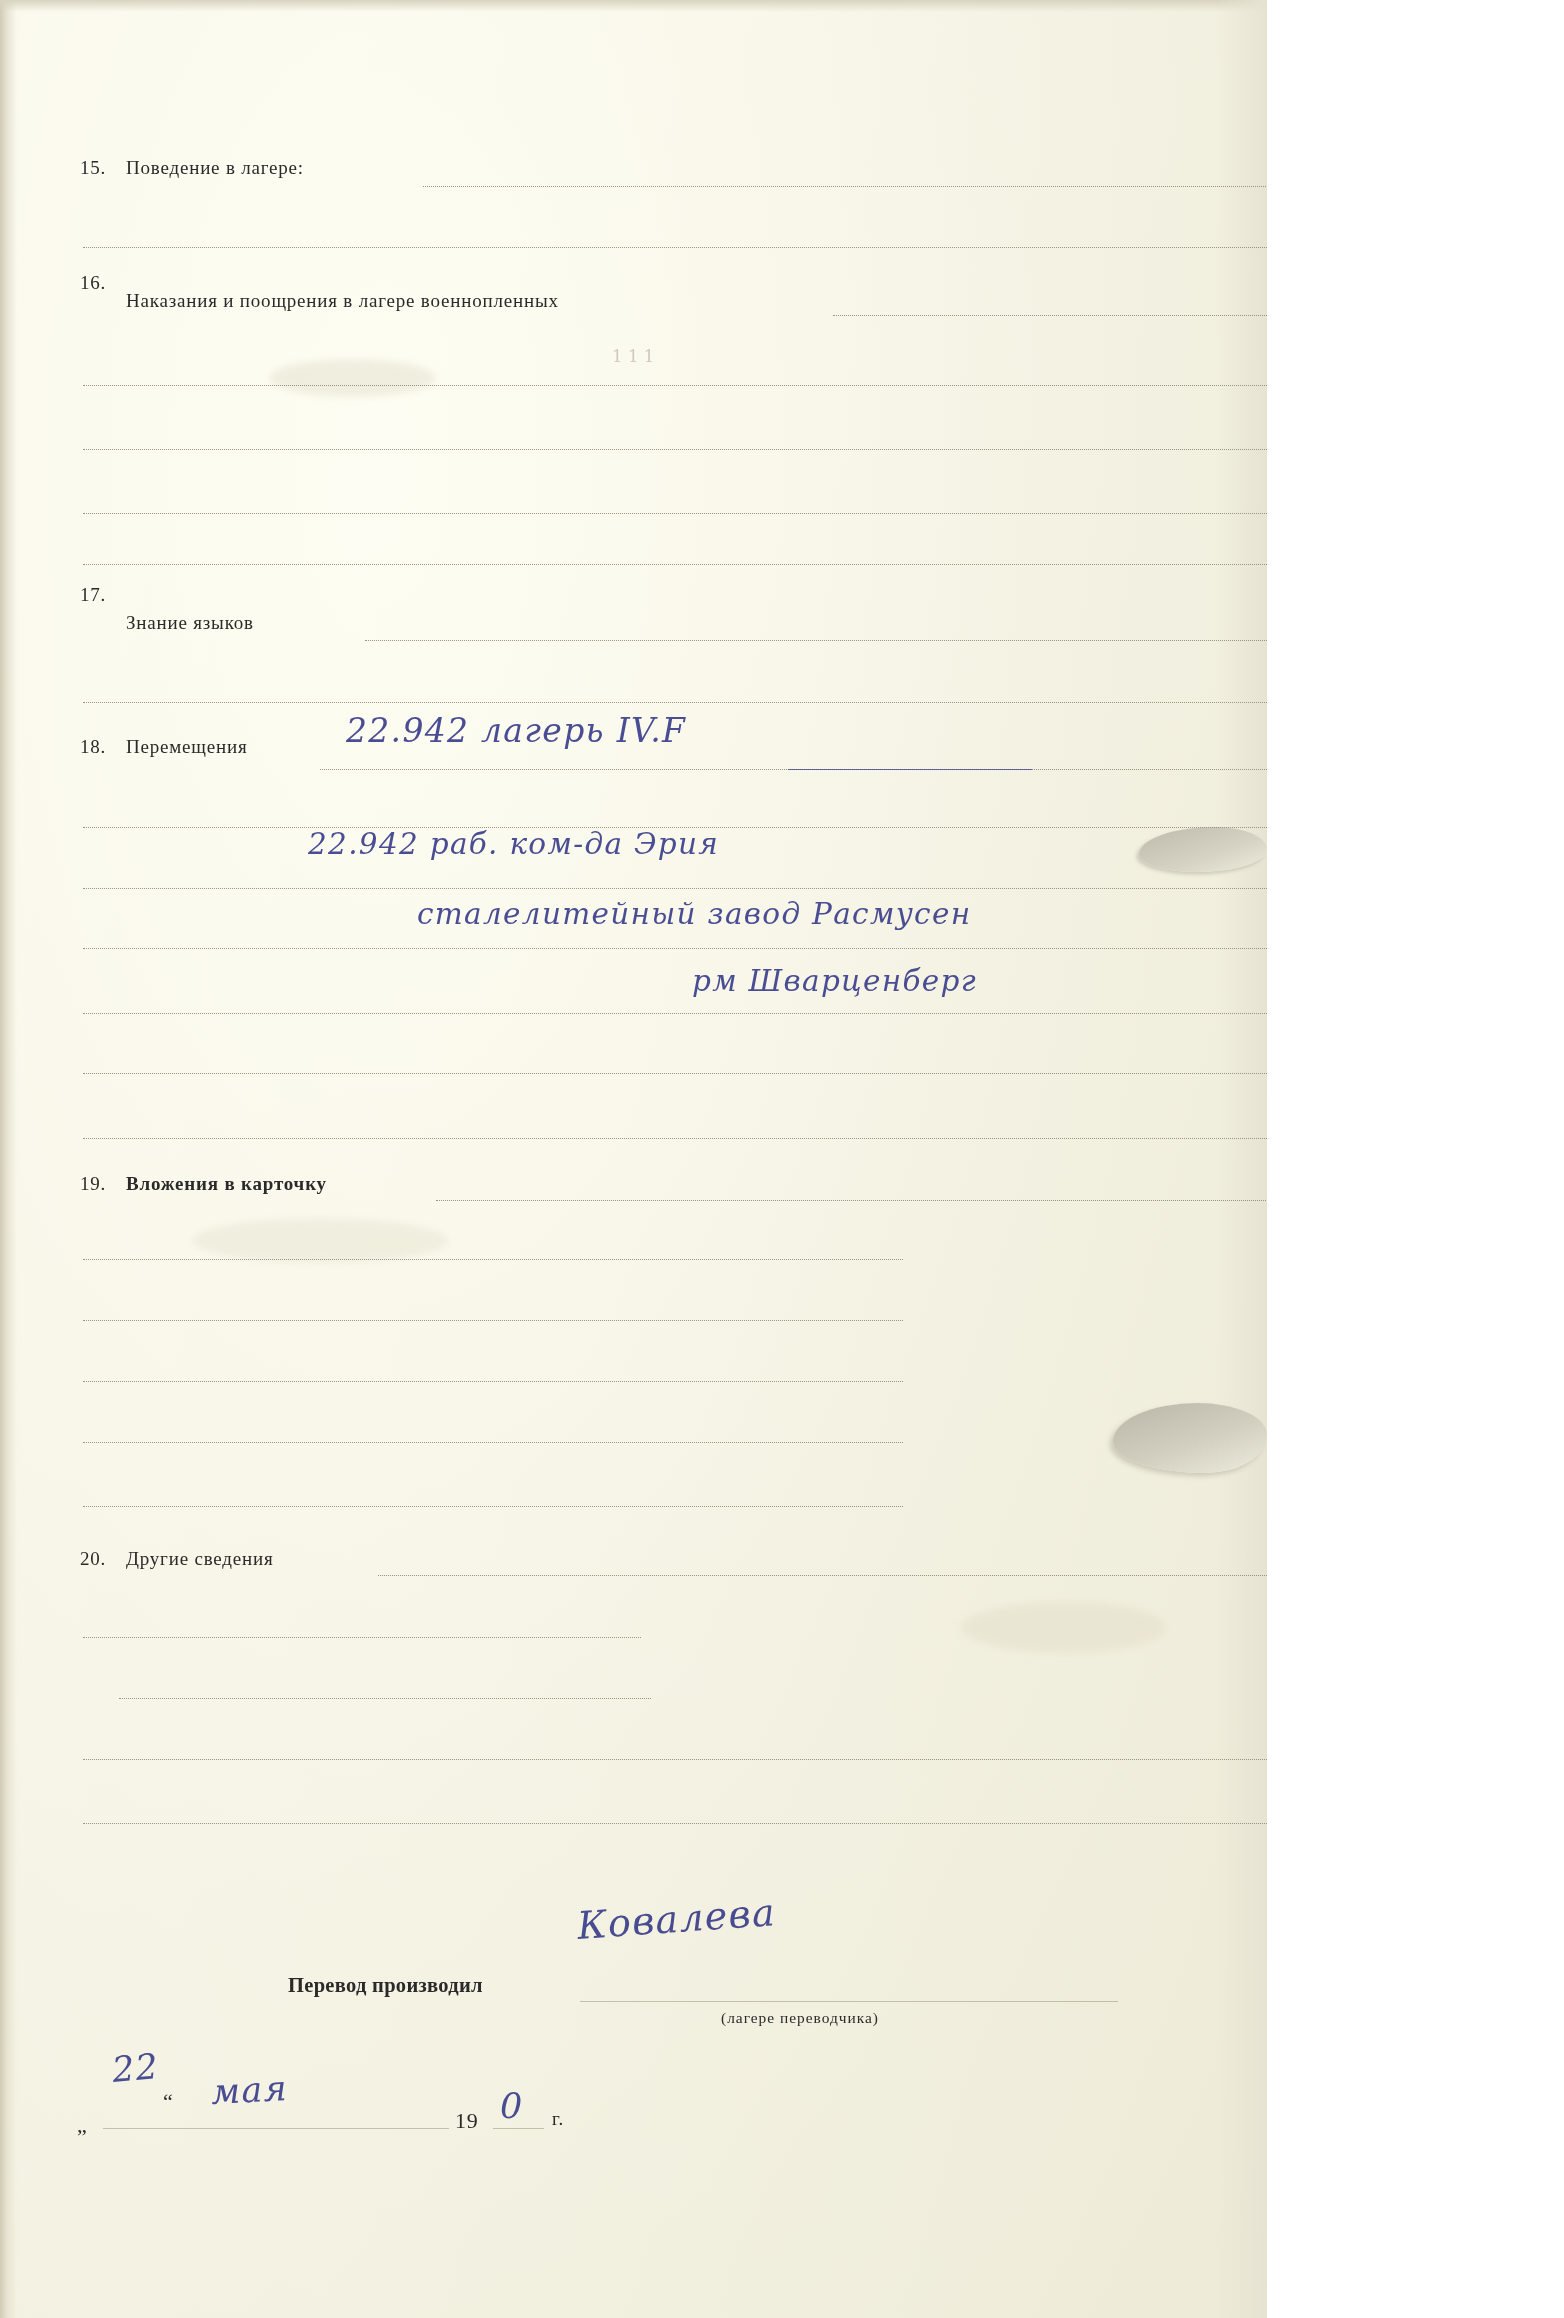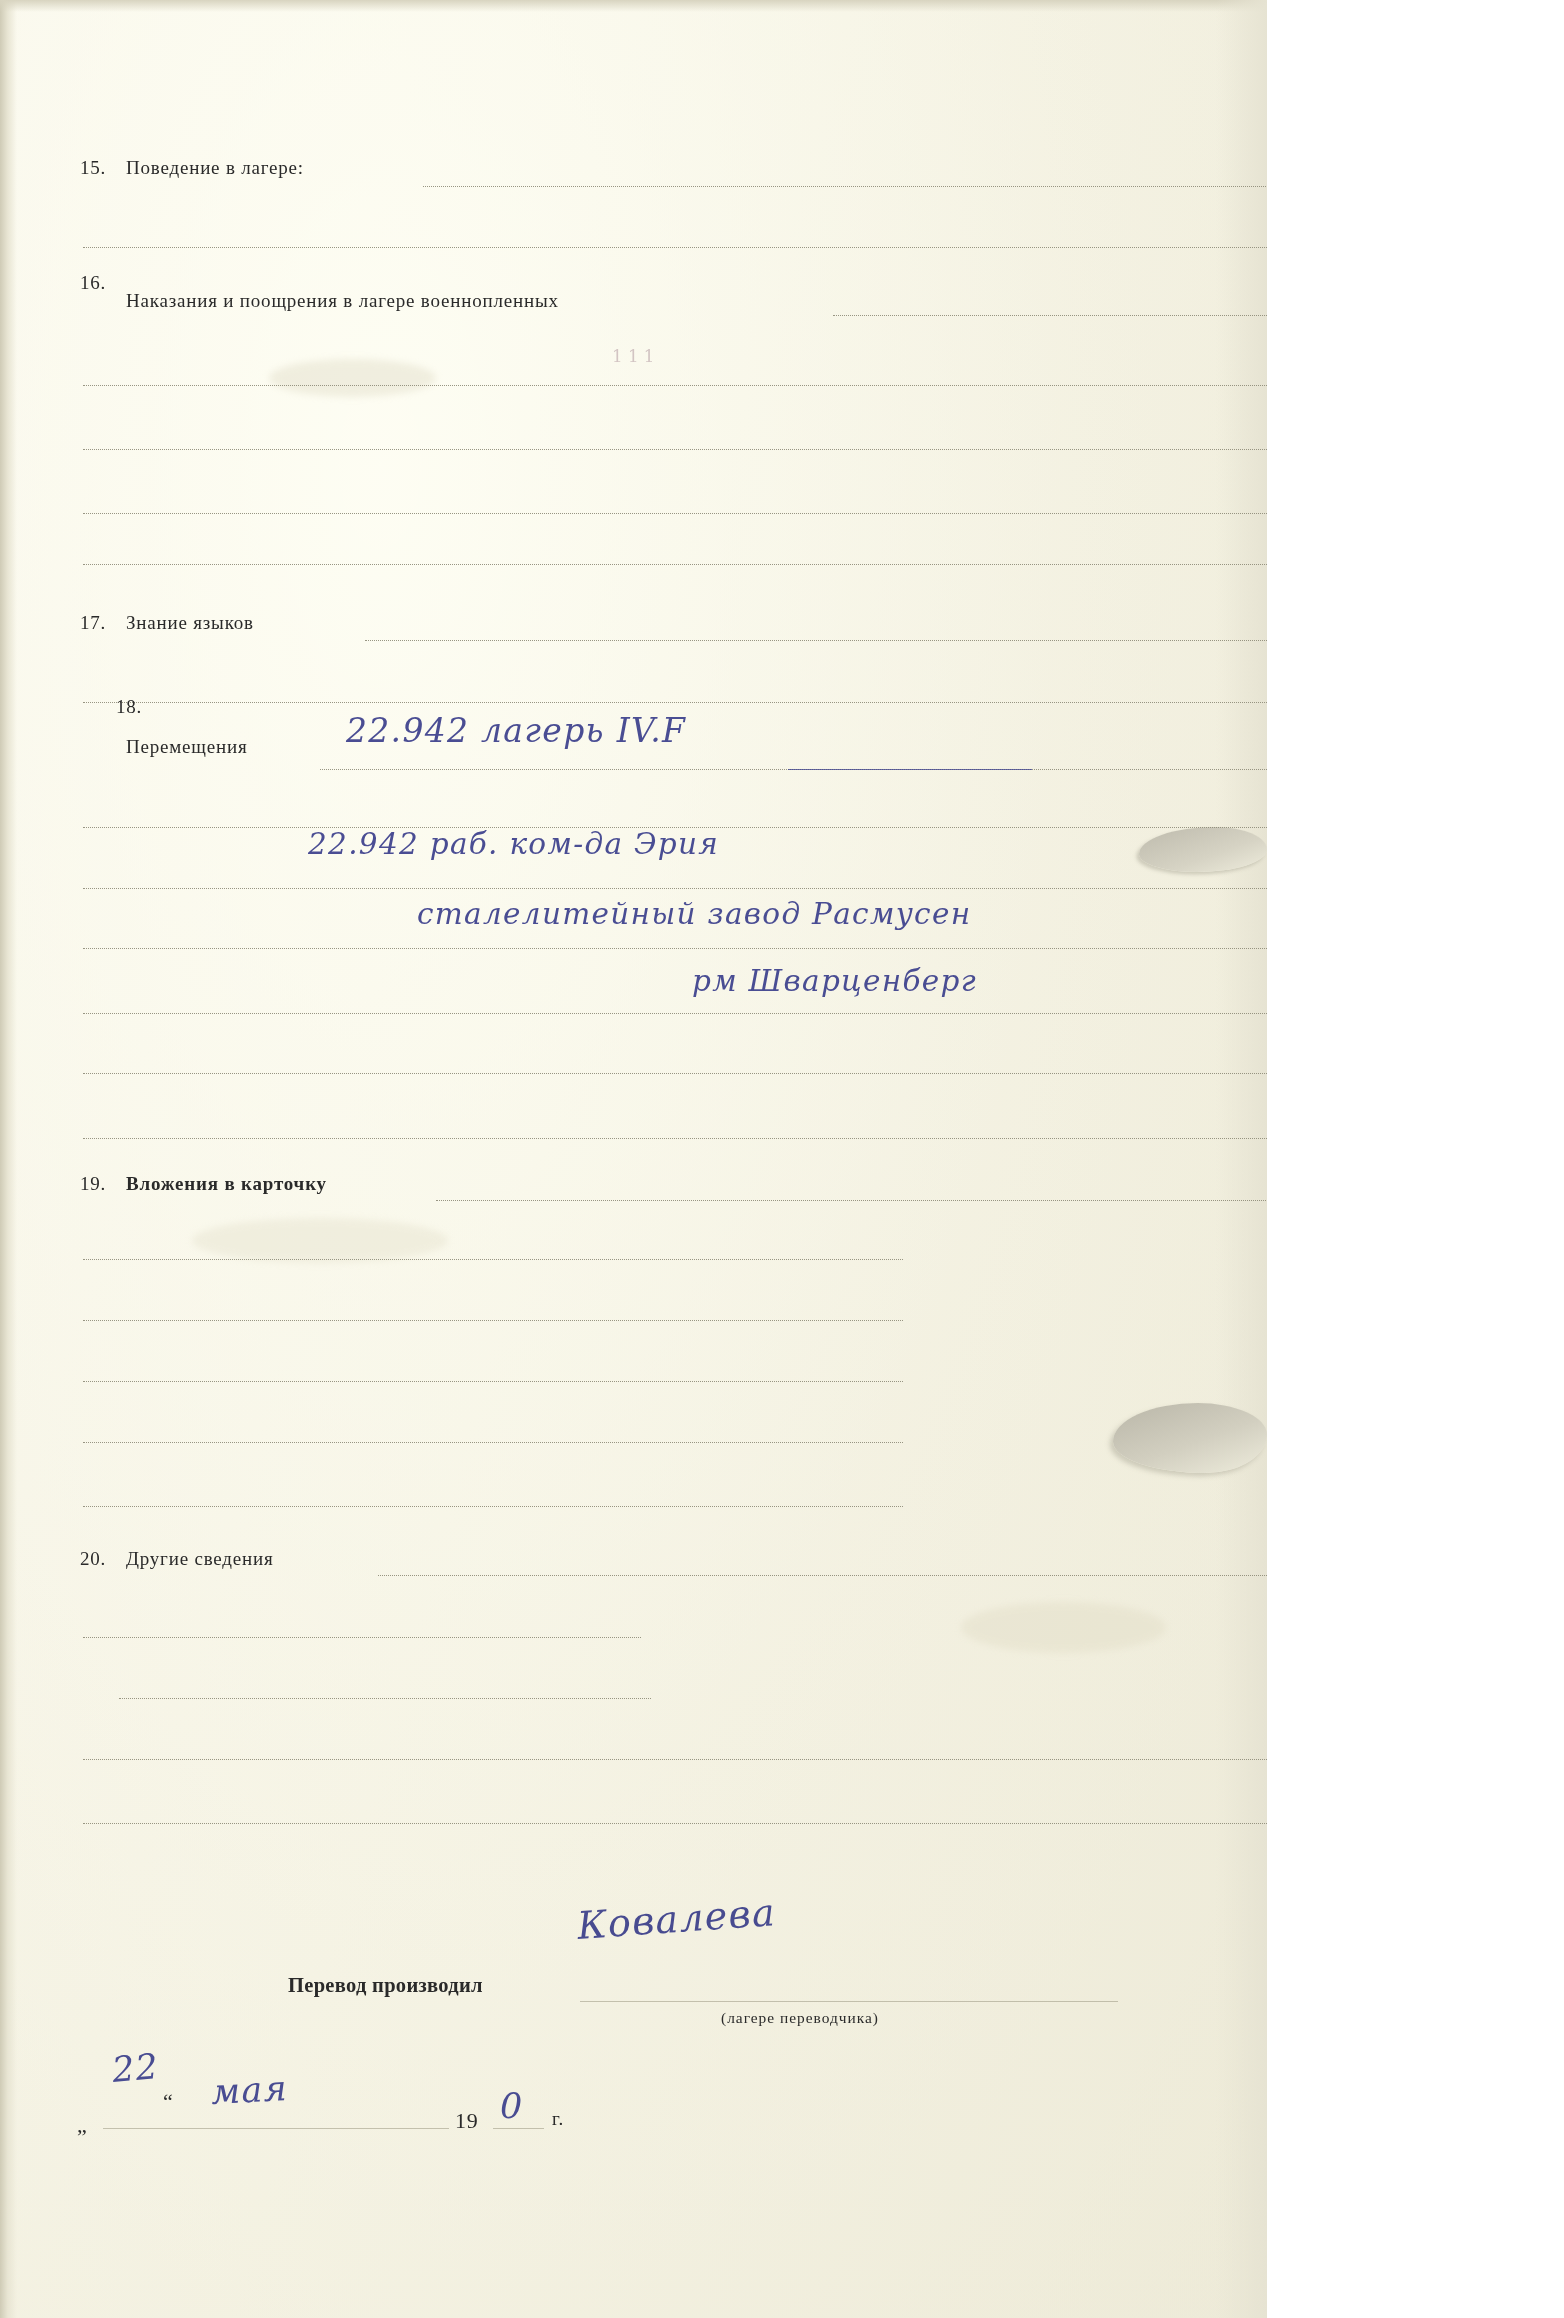--- a/index.html
+++ b/index.html
@@ -168,26 +168,26 @@
 
   <div class="label" style="left:80px; top:272px;">16.</div>
   <div class="label" style="left:126px; top:290px;">Наказания и поощрения в лагере военнопленных</div>
   <div class="rule" style="left:833px; top:315px; width:602px;"></div>
   <div class="faint-mark" style="left:612px; top:346px;">1 1 1</div>
   <div class="rule" style="left:83px; top:385px; width:1352px;"></div>
   <div class="rule" style="left:83px; top:449px; width:1352px;"></div>
   <div class="rule" style="left:83px; top:513px; width:1352px;"></div>
   <div class="rule" style="left:83px; top:564px; width:1352px;"></div>
 
-  <div class="label" style="left:80px; top:612px;font-family:Liberation Serif, serif;">17.</div>
+  <div class="label" style="left:80px; top:584px;font-family:Liberation Serif, serif;">17.</div>
   <div class="label" style="left:126px; top:612px;">Знание языков</div>
   <div class="rule" style="left:365px; top:640px; width:1070px;"></div>
   <div class="rule" style="left:83px; top:702px; width:1352px;"></div>
 
-  <div class="label" style="left:80px; top:696px;margin-left:36px;">18.</div>
+  <div class="label" style="left:80px; top:736px;">18.</div>
   <div class="label" style="left:126px; top:736px;">Перемещения</div>
   <div class="rule" style="left:320px; top:769px; width:1115px;"></div>
   <div class="rule" style="left:83px; top:827px; width:1352px;"></div>
   <div class="rule" style="left:83px; top:888px; width:1352px;"></div>
   <div class="rule" style="left:83px; top:948px; width:1352px;"></div>
   <div class="rule" style="left:83px; top:1013px; width:1352px;"></div>
   <div class="rule" style="left:83px; top:1073px; width:1352px;"></div>
   <div class="rule" style="left:83px; top:1138px; width:1352px;"></div>
 
   <div class="hand h1" style="left:346px; top:711px;">22.942   лагерь IV.F</div>

